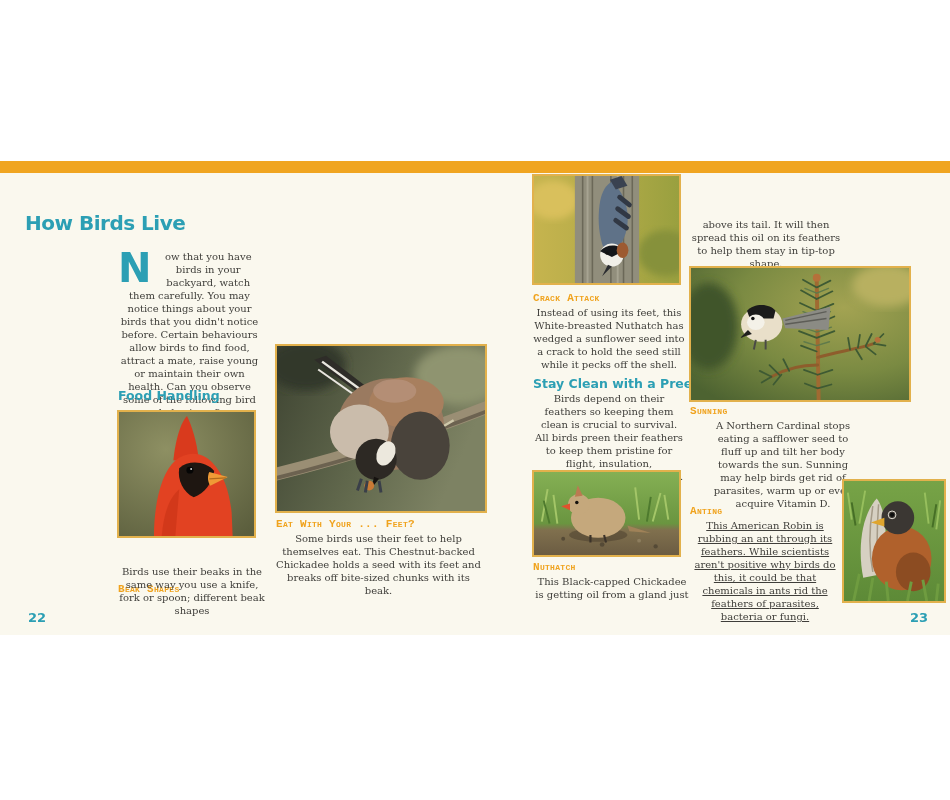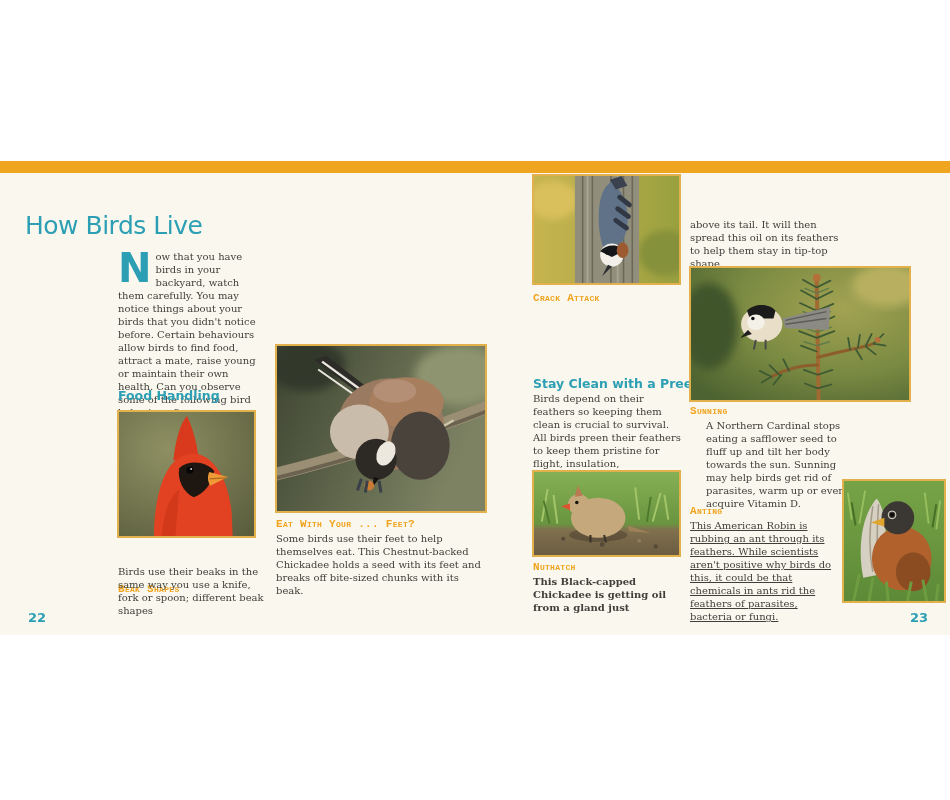--- a/index.html
+++ b/index.html
@@ -1,24 +1,24 @@
 <!DOCTYPE html>
 <html><head>
 <meta charset="utf-8">
 <style>
   html,body{margin:0;padding:0;background:#ffffff;}
   .sheet{position:relative;width:950px;height:800px;background:#ffffff;overflow:hidden;
          font-family:"DejaVu Serif", serif;}
   .abs{position:absolute;}
   .orange-bar{left:0;top:161px;width:950px;height:12px;background:#F0A521;}
   .cream{left:0;top:173px;width:950px;height:462px;background:#FAF8EE;}
-  .title{font-family:"DejaVu Sans", sans-serif;font-weight:normal;font-size:25px;
+  .title{font-family:"DejaVu Sans", sans-serif;font-weight:bold;font-size:20px;
          letter-spacing:-0.5px;color:#2C9FB4;text-align:center;}
   .teal-head{font-family:"DejaVu Sans", sans-serif;font-weight:bold;font-size:12.5px;color:#2C9FB4;}
-  .body-text{font-size:10px;line-height:13px;color:#3f3e3a;text-align:left;}
+  .body-text{font-size:10px;line-height:13px;color:#3f3e3a;text-align:center;}
   .caption{font-weight:bold;font-size:11px;color:#F0A31E;font-variant:small-caps;letter-spacing:0.3px;font-family:Liberation Mono, monospace;}
   .dropcap{float:left;font-family:"DejaVu Sans", sans-serif;font-weight:bold;font-size:40px;
            line-height:33px;color:#2C9FB4;margin:2px 4px 0 0;}
   .pagenum{font-family:"DejaVu Sans", sans-serif;font-weight:bold;font-size:13px;color:#2C9FB4;}
   .photo{border:2px solid #E2B14C;box-sizing:border-box;overflow:hidden;background:#777;}
   .photo svg{display:block;width:100%;height:100%;}
 </style>
 </head>
 <body>
 
@@ -126,20 +126,21 @@
       <path d="M78,4 L90,0 L96,10 L84,14 Z" fill="#3a4250"></path>
       <circle cx="80" cy="82" r="12" fill="#f1efe8"></circle>
       <path d="M68,78 C74,70 88,70 92,78 L80,84 Z" fill="#14161a"></path>
       <path d="M76,92 L70,104 L80,94 Z" fill="#2a2c30"></path>
       <ellipse cx="91" cy="77" rx="6" ry="8" fill="#9d5a30"></ellipse>
       <circle cx="75" cy="80" r="1.8" fill="#111"></circle>
     </svg>
   </div>
 
   <div class="abs caption" style="left:533px;top:292px;">Crack Attack</div>
+  <div class="abs body-text" style="left:533px;top:306px;width:152px;">Instead of using its feet, this White-breasted Nuthatch has wedged a sunflower seed into a crack to hold the seed still while it pecks off the shell.</div>
 
   <div class="abs teal-head" style="left:533px;top:376px;">Stay Clean with a Preen!</div>
   <div class="abs body-text" style="left:533px;top:392px;width:152px;">Birds depend on their feathers so keeping them clean is crucial to survival. All birds preen their feathers to keep them pristine for flight, insulation, waterproofing and courtship.</div>
 
   <div class="abs photo" style="left:532px;top:470px;width:149px;height:87px;" aria-label="Bird preening on grassy ground photo">
     <svg viewBox="0 0 149 87" preserveAspectRatio="none">
       <defs>
         <linearGradient id="pg" x1="0" y1="0" x2="0" y2="1">
           <stop offset="0" stop-color="#85b054"></stop>
             <stop offset="0.62" stop-color="#6a9540"></stop>
@@ -160,21 +161,21 @@
       <ellipse cx="66" cy="48" rx="28" ry="21" fill="#c5a87c"></ellipse>
       <circle cx="46" cy="34" r="11" fill="#c5a87c"></circle>
       <path d="M42,26 L45,14 L50,25 Z" fill="#bb7a52"></path>
       <path d="M37,33 L28,36 L37,40 Z" fill="#e2512e"></path>
       <circle cx="44" cy="32" r="1.8" fill="#15110d"></circle>
       <path d="M58,66 l0,8 M72,66 l2,8" stroke="#3c332a" stroke-width="2.2"></path>
     </svg>
   </div>
 
   <div class="abs caption" style="left:533px;top:561px;">Nuthatch</div>
-  <div class="abs body-text" style="left:533px;top:575px;width:158px;font-weight:bold;">This Black-capped Chickadee is getting oil from a gland just</div>
+  <div class="abs body-text" style="left:533px;top:575px;width:158px;">This Black-capped Chickadee is getting oil from a gland just</div>
 
   <div class="abs body-text" style="left:690px;top:218px;width:152px;">above its tail. It will then spread this oil on its feathers to help them stay in tip-top shape.</div>
 
   <div class="abs photo" style="left:689px;top:266px;width:222px;height:136px;" aria-label="Black-capped Chickadee hanging on a spruce branch photo">
     <svg viewBox="0 0 222 136" preserveAspectRatio="none">
       <defs>
         <radialGradient id="sbg" cx="70%" cy="30%" r="90%">
           <stop offset="0" stop-color="#a3a352"></stop>
             <stop offset="0.55" stop-color="#7a8a42"></stop>
             <stop offset="1" stop-color="#4d6331"></stop>

